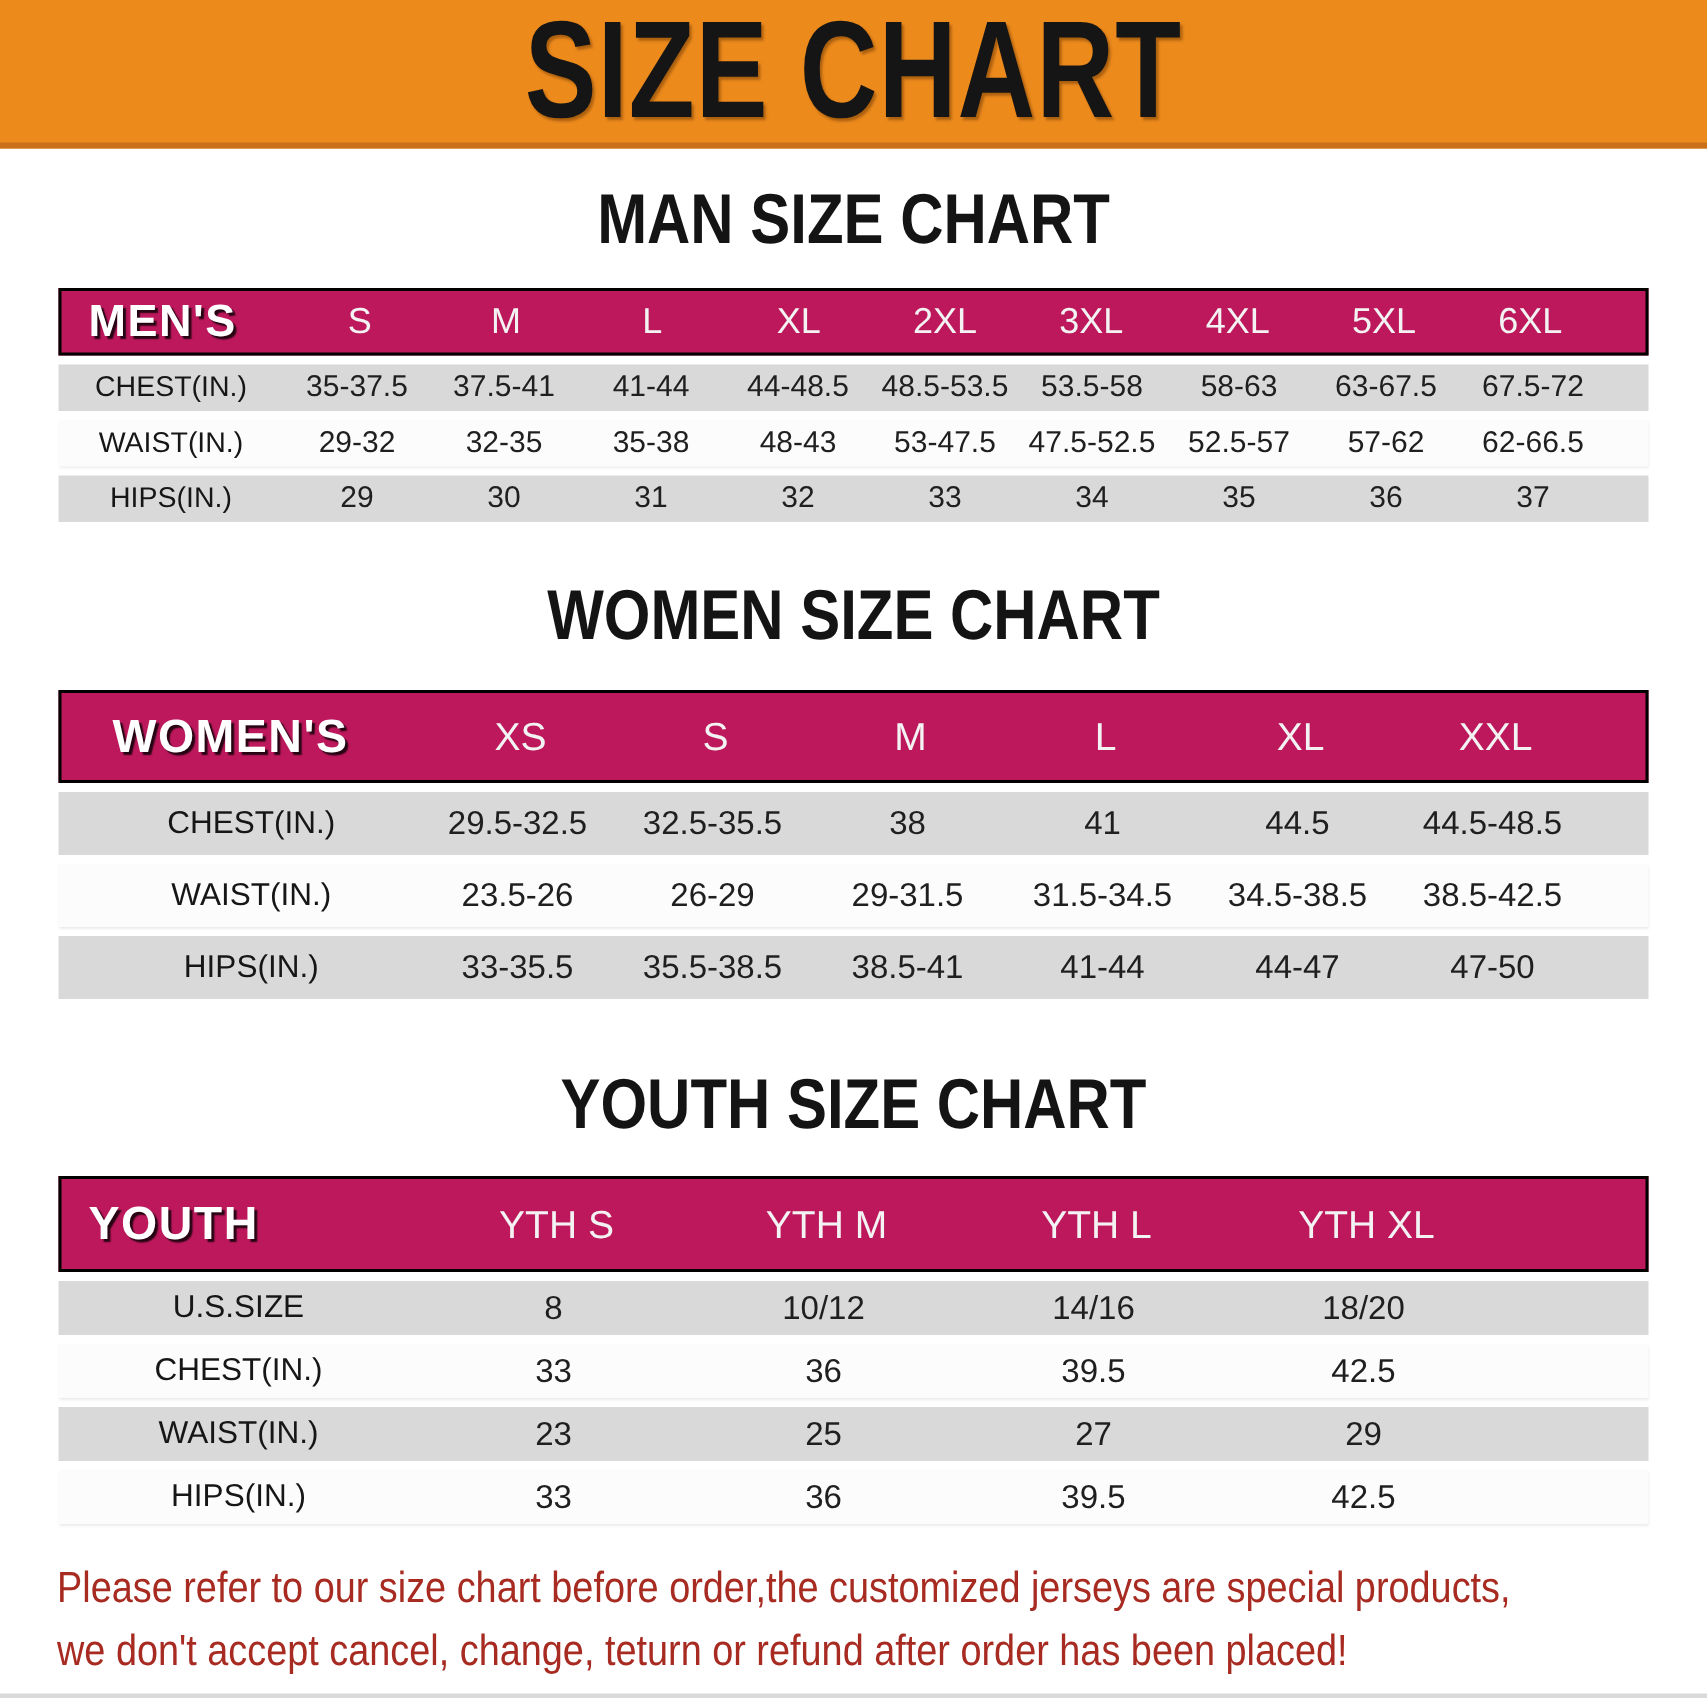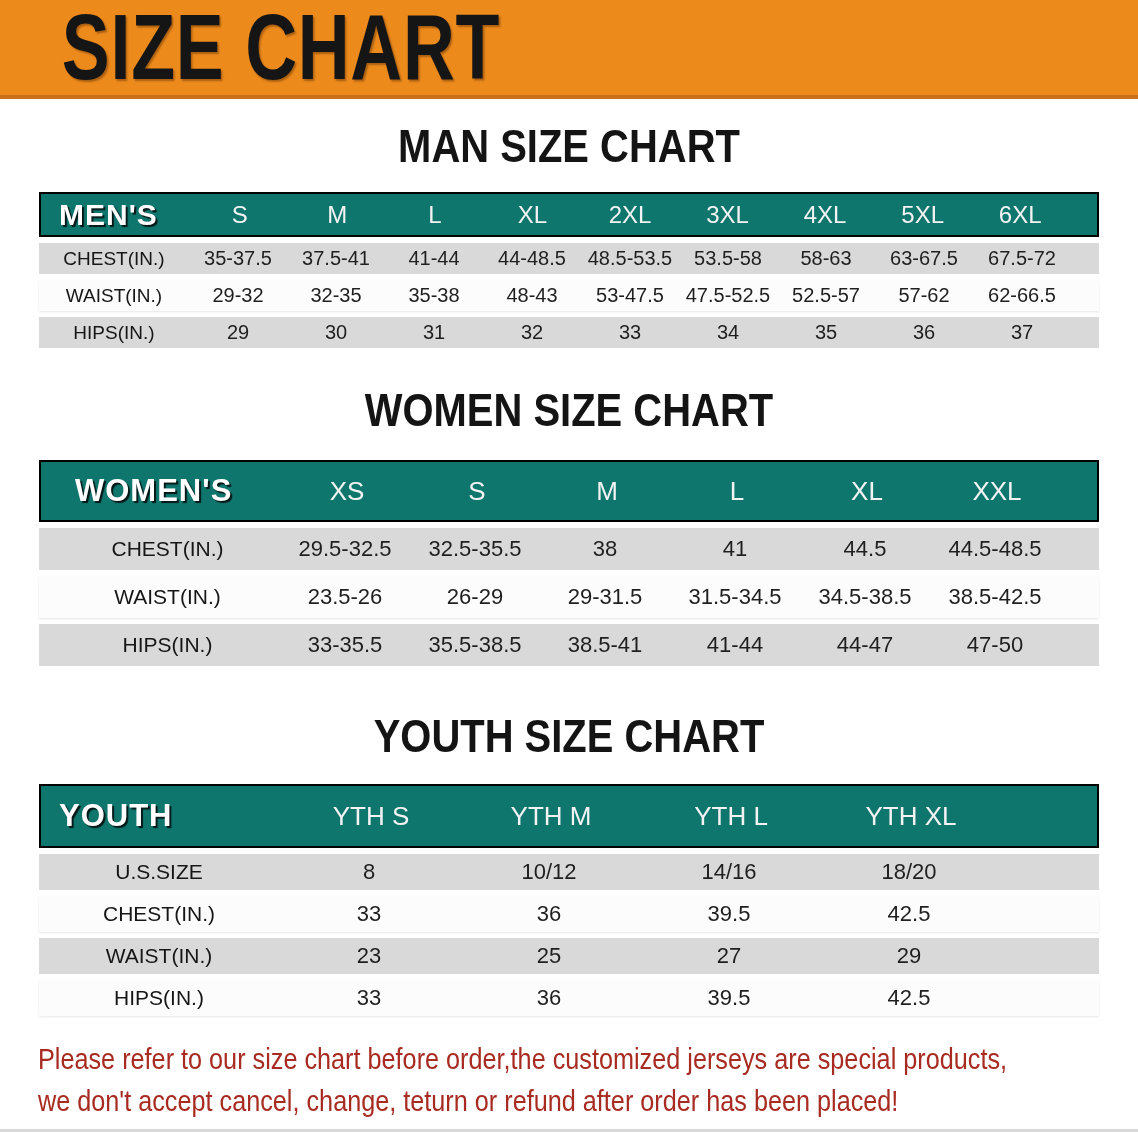--- a/index.html
+++ b/index.html
@@ -7,21 +7,21 @@
     margin: 0; padding: 0;
     width: 1138px; height: 1132px;
     background: #ffffff;
     font-family: "Liberation Sans", sans-serif;
     overflow: hidden;
   }
   .banner {
     height: 99px;
     background: #EC8A1C;
     border-bottom: 4px solid #C9701A;
-    display: flex; align-items: center; 
+    display: flex; align-items: center; justify-content: center;
   }
   .banner-title {
     font-size: 92px;
     font-weight: bold;
     color: #151515;
     letter-spacing: 1px;
     white-space: nowrap;
     transform: scale(0.78, 1.0);
     text-shadow: 2px 2px 2px rgba(90,45,0,0.45);
   }
@@ -48,21 +48,21 @@
   .row + .row { margin-top: 6px; }
 
   .table-men   .row { grid-template-columns: 150px repeat(9, 1fr); height: 31px; padding-right: 28px; }
   .table-men   .row.header { height: 45px; }
   .table-women .row { grid-template-columns: 225px repeat(6, 130px) 1fr; height: 42px; padding-left: 16px; }
   .table-women .row.header { height: 62px; }
   .table-youth .row { grid-template-columns: 240px repeat(4, 180px) 1fr; height: 36px; }
   .table-youth .row.header { height: 64px; }
 
   .row.header {
-    background: #0f766e;
+    background: #be185d;
     color: #ffffff;
     border: 2px solid #000000;
   }
   .row.gray  { background: #D9D9D9; }
   .row.white { background: #FCFCFC; box-shadow: 0 1px 2px rgba(0,0,0,0.10); }
 
   .cell { text-align: center; color: #1F1F1F; font-size: 22px; }
   .table-men .cell { font-size: 20px; }
   .cell.label { font-size: 21px; color: #161616; }
   .table-men .cell.label { font-size: 19px; }

